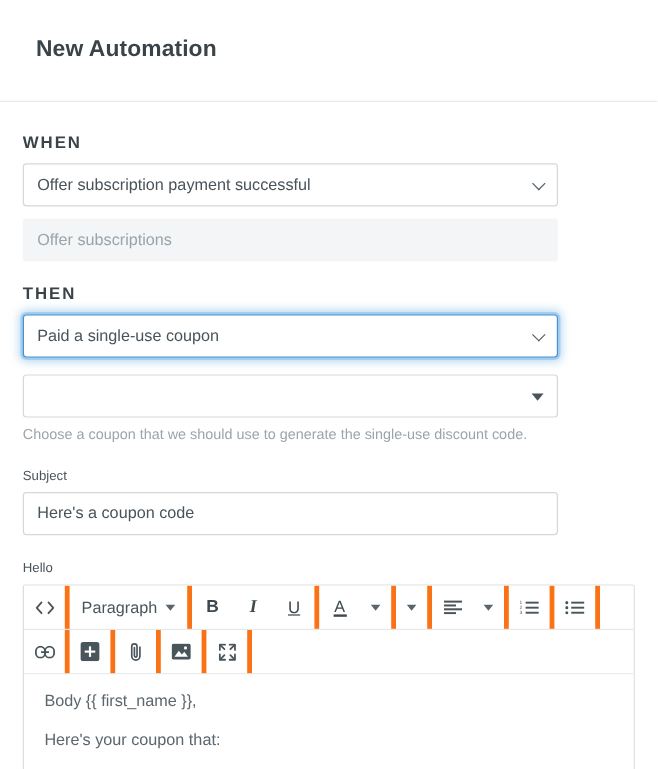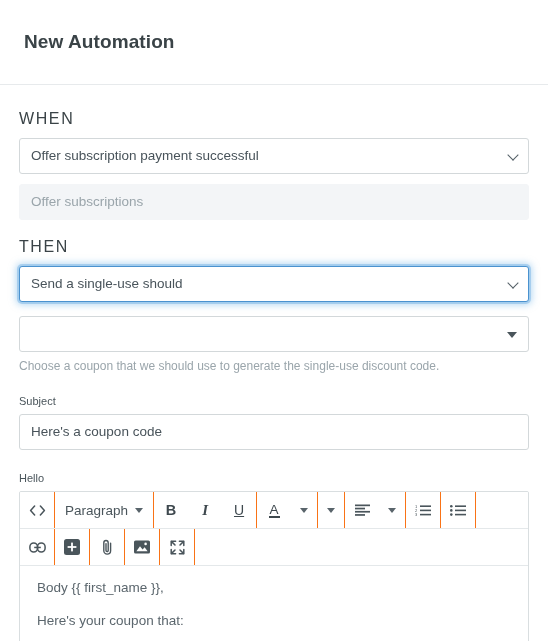--- a/index.html
+++ b/index.html
@@ -11,49 +11,49 @@
     overflow: hidden;
   }
   .page { position: relative; width: 548px; height: 641px; background: #fff; }
 
   
   .header {
     height: 85px;
     border-bottom: 1px solid #e7eaec;
     display: flex;
     align-items: center;
-    padding: 0 24px;
+    padding: 0 30px;
   }
   .page-title {
     font-size: 19px;
     font-weight: bold;
     color: #3a4347;
     letter-spacing: .1px;
   }
 
   
   .content { padding: 25px 19px 0 19px; }
 
   .section-label {
-    font-size: 16px;
-    font-weight: normal;
+    font-size: 14px;
+    font-weight: bold;
     letter-spacing: 1.6px;
     color: #3a4347;
     text-transform: uppercase;
     margin-bottom: 10px;
   }
   .field-label {
     font-size: 11px;
     color: #4a555b;
     margin-bottom: 7px;
   }
 
   .control {
     position: relative;
-    width: 510px;
+    width: 446px;
     height: 36px;
   }
 
   .sel, .txt {
     width: 100%;
     height: 36px;
     border: 1px solid #d3d8da;
     border-radius: 3px;
     background: #ffffff;
     font-family: "Liberation Sans", sans-serif;
@@ -129,21 +129,21 @@
     display: flex;
     align-items: stretch;
     height: 37px;
     border-bottom: 1px solid #e4e8ea;
     background: #fff;
   }
   .tbrow:last-of-type { border-bottom: 1px solid #e4e8ea; }
   .tgroup {
     display: flex;
     align-items: center;
-    border-right: 1px solid #f97316;
+    border-right: 4px solid #f97316;
   }
   .tbtn {
     height: 37px;
     min-width: 34px;
     padding: 0 7px;
     display: flex;
     align-items: center;
     justify-content: center;
     gap: 7px;
     color: #4a555b;
@@ -190,21 +190,21 @@
 
     <div class="control">
       <div class="sel readonly">Offer subscriptions</div>
     </div>
 
     <div class="gap-18"></div>
 
     <div class="section-label">THEN</div>
 
     <div class="control">
-      <div class="sel focused">Send a single-use should</div>
+      <div class="sel focused">Paid a single-use coupon</div>
       <span class="chevron"></span>
     </div>
 
     <div class="gap-14"></div>
 
     <div class="control">
       <div class="sel"></div>
       <span class="tri"></span>
     </div>
 

